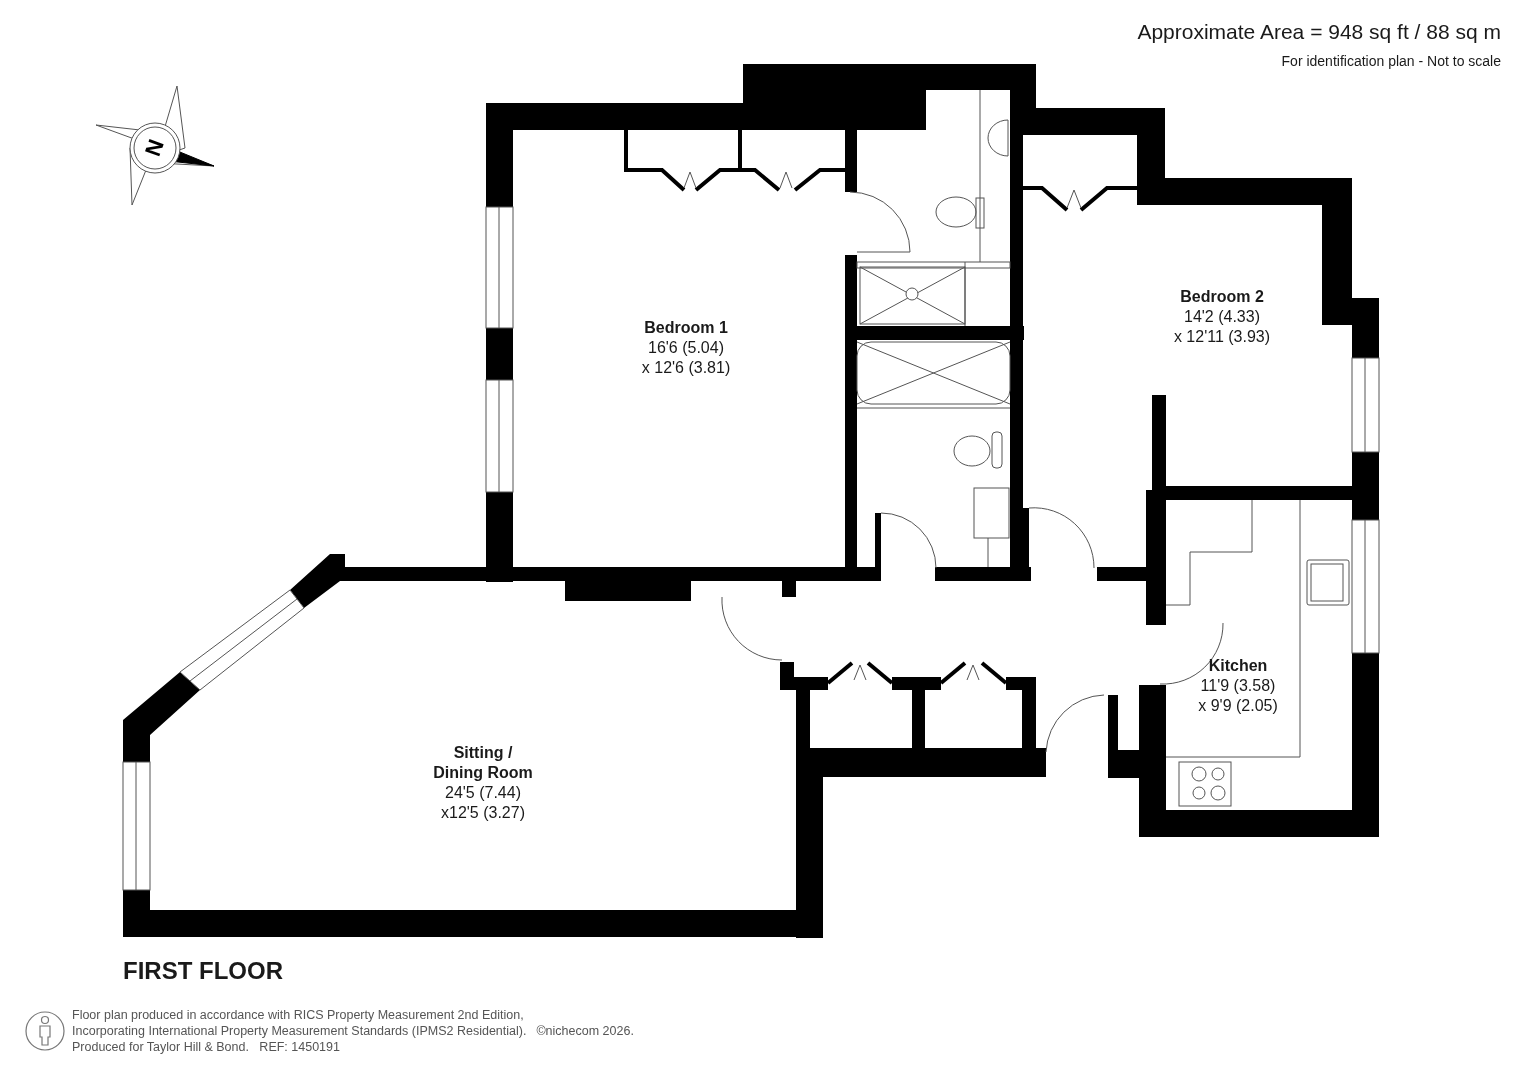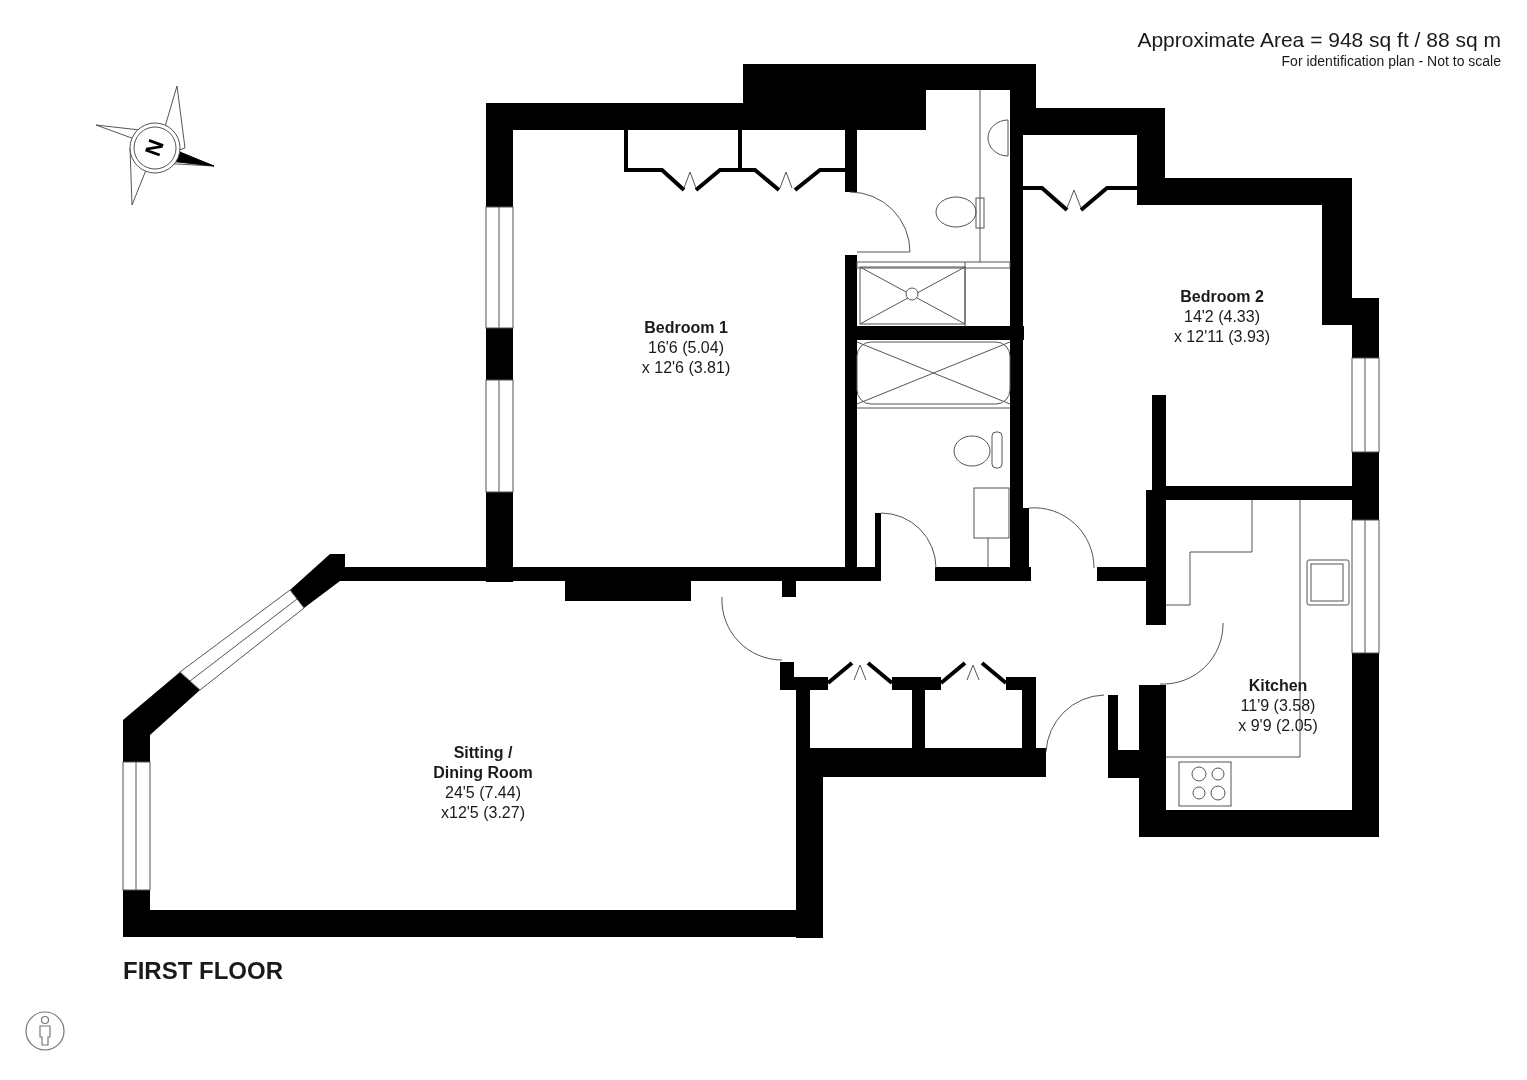--- a/index.html
+++ b/index.html
@@ -1,18 +1,18 @@
 <!DOCTYPE html>
 <html><head>
   <meta charset="utf-8">
   <style>
     html, body { margin: 0; padding: 0; background: #ffffff; }
     body { width: 1527px; height: 1080px; position: relative; overflow: hidden;
            font-family: "Liberation Sans", sans-serif; color: #1a1a1a; }
-    .area-title { position: absolute; right: 26px; top: 20px; font-size: 21px; color: #1a1a1a; margin-top: 8px; }
+    .area-title { position: absolute; right: 26px; top: 20px; font-size: 21px; color: #1a1a1a; }
     .area-sub { position: absolute; right: 26px; top: 53px; font-size: 14px; color: #1a1a1a; }
     svg.plan { position: absolute; left: 0; top: 0; }
     .room-label { position: absolute; text-align: center; font-size: 16px; line-height: 20px; color: #1a1a1a; transform: translateX(-50%); white-space: nowrap; }
     .room-label .name { font-weight: bold; }
     .floor-label { position: absolute; left: 123px; top: 957px; font-size: 24px; font-weight: bold; }
     .footer { position: absolute; left: 72px; top: 1007px; font-size: 12.5px; line-height: 16px; color: #555; }
     .footer .copy { margin-left: 10px; }
     .person-icon { position: absolute; left: 24px; top: 1010px; }
   </style>
 </head>
@@ -170,34 +170,37 @@
 <div class="room-label" style="left:686px; top:318px;">
   <div class="name">Bedroom 1</div>
   <div>16'6 (5.04)</div>
   <div>x 12'6 (3.81)</div>
 </div>
 <div class="room-label" style="left:1222px; top:287px;">
   <div class="name">Bedroom 2</div>
   <div>14'2 (4.33)</div>
   <div>x 12'11 (3.93)</div>
 </div>
-<div class="room-label" style="left:1238px; top:676px;margin-left:40px;">
+<div class="room-label" style="left:1238px; top:656px;">
   <div class="name">Kitchen</div>
   <div>11'9 (3.58)</div>
   <div>x 9'9 (2.05)</div>
 </div>
 <div class="room-label" style="left:483px; top:743px;">
   <div class="name">Sitting /</div>
   <div class="name">Dining Room</div>
   <div>24'5 (7.44)</div>
   <div>x12'5 (3.27)</div>
 </div>
 
 <div class="floor-label">FIRST FLOOR</div>
 
 <svg class="person-icon" width="42" height="42" viewBox="0 0 42 42">
   <circle cx="21" cy="21" r="19" fill="none" stroke="#777" stroke-width="1.2"></circle>
   <circle cx="21" cy="10" r="3.5" fill="none" stroke="#777" stroke-width="1.2"></circle>
   <path d="M16,16 L26,16 L26,27 L24,27 L24,35 L18,35 L18,27 L16,27 Z" fill="none" stroke="#777" stroke-width="1.2"></path>
 </svg>
 
 <div class="footer">
+  <div>Floor plan produced in accordance with RICS Property Measurement 2nd Edition,</div>
+  <div><span>Incorporating International Property Measurement Standards (IPMS2 Residential).</span><span class="copy">©nichecom 2026.</span></div>
+  <div style="white-space:pre;">Produced for Taylor Hill &amp; Bond.   REF: 1450191</div>
 </div>
 
 </body></html>

